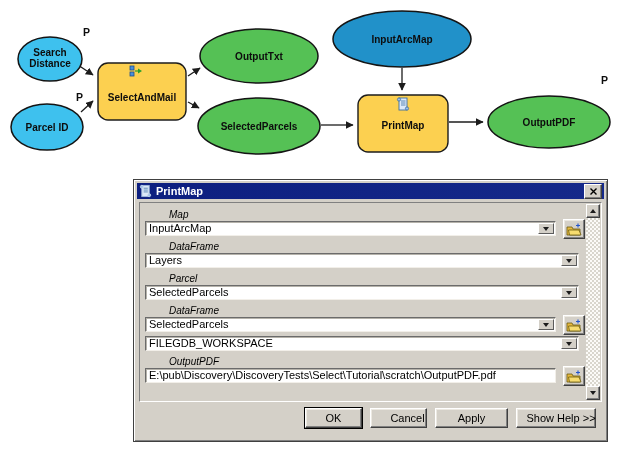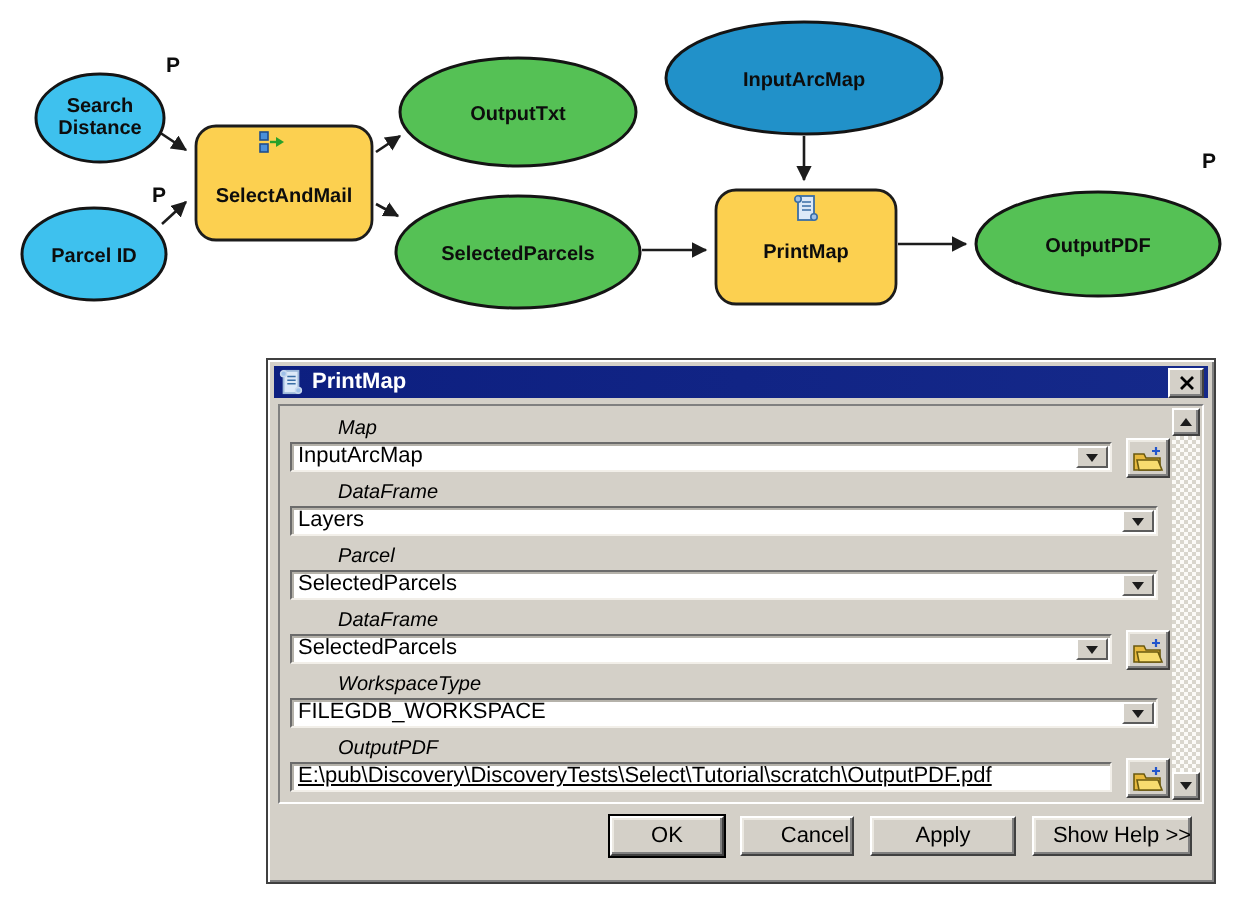--- a/index.html
+++ b/index.html
@@ -34,21 +34,21 @@
            border:1px solid; border-color:#808080 #fff #fff #808080; background:#D4D0C8; }
   .rows { position:absolute; left:0; top:0; right:16px; bottom:0; padding:5px 6px 0 5px; }
   .frow { margin-bottom:4px; }
   .flabel { font-size:10px; height:13px; line-height:13px; margin-left:24px; white-space:nowrap;font-style:italic; }
   .fline { display:flex; height:15px; align-items:flex-start; }
   .fieldbox { flex:1; position:relative; height:15px; box-sizing:border-box; background:#fff;
               border:1px solid; border-color:#6b6b6b #f2efe9 #f2efe9 #6b6b6b;
               box-shadow: inset 1px 1px 0 #b5b2aa; }
   .fval { position:absolute; left:3px; top:0; right:17px; font-size:11px; line-height:13px;
           white-space:nowrap; overflow:hidden; }
-  .fieldbox.text .fval { right:3px;text-decoration:underline; }
+  .fieldbox.text .fval { right:3px; }
   .combo-btn { position:absolute; top:1px; right:1px; bottom:1px; width:14px; background:#D4D0C8;
                border:1px solid; border-color:#fff #5c5c5c #5c5c5c #fff;
                display:flex; align-items:center; justify-content:center; }
   .tri-down { width:0; height:0; border-left:3px solid transparent; border-right:3px solid transparent;
               border-top:4px solid #1c1c1c; }
   .tri-up   { width:0; height:0; border-left:3px solid transparent; border-right:3px solid transparent;
               border-bottom:4px solid #1c1c1c; }
   .browse { width:22px; height:20px; margin-left:7px; margin-right:-6px; margin-top:-2px; padding:0;
             background:#D4D0C8; border:1px solid; border-color:#fff #404040 #404040 #fff;
             box-shadow: inset -1px -1px 0 #808080, inset 1px 1px 0 #ece9e2;
@@ -227,21 +227,20 @@
               <svg width="16" height="13" viewBox="0 0 16 13">
                 <path d="M1,4 L6,4 L7,6 L14,6 L14,12 L1,12 Z" fill="#E8B93E" stroke="#6b5a10" stroke-width="0.8"></path>
                 <path d="M2.5,7 L13,7 L15,12 L3.5,12 Z" fill="#F7DC6F" stroke="#6b5a10" stroke-width="0.8"></path>
                 <path d="M12,0.5 V4.5 M10,2.5 H14" stroke="#2255cc" stroke-width="1.1"></path>
               </svg>
             </button>
           </div>
         </div>
 
         <div class="frow">
-          <div class="flabel">WorkspaceType</div>
           <div class="fline">
             <div class="fieldbox combo">
               <span class="fval">FILEGDB_WORKSPACE</span>
               <span class="combo-btn">
                   <i class="tri-down"></i>
                 </span>
             </div>
           </div>
         </div>
 

